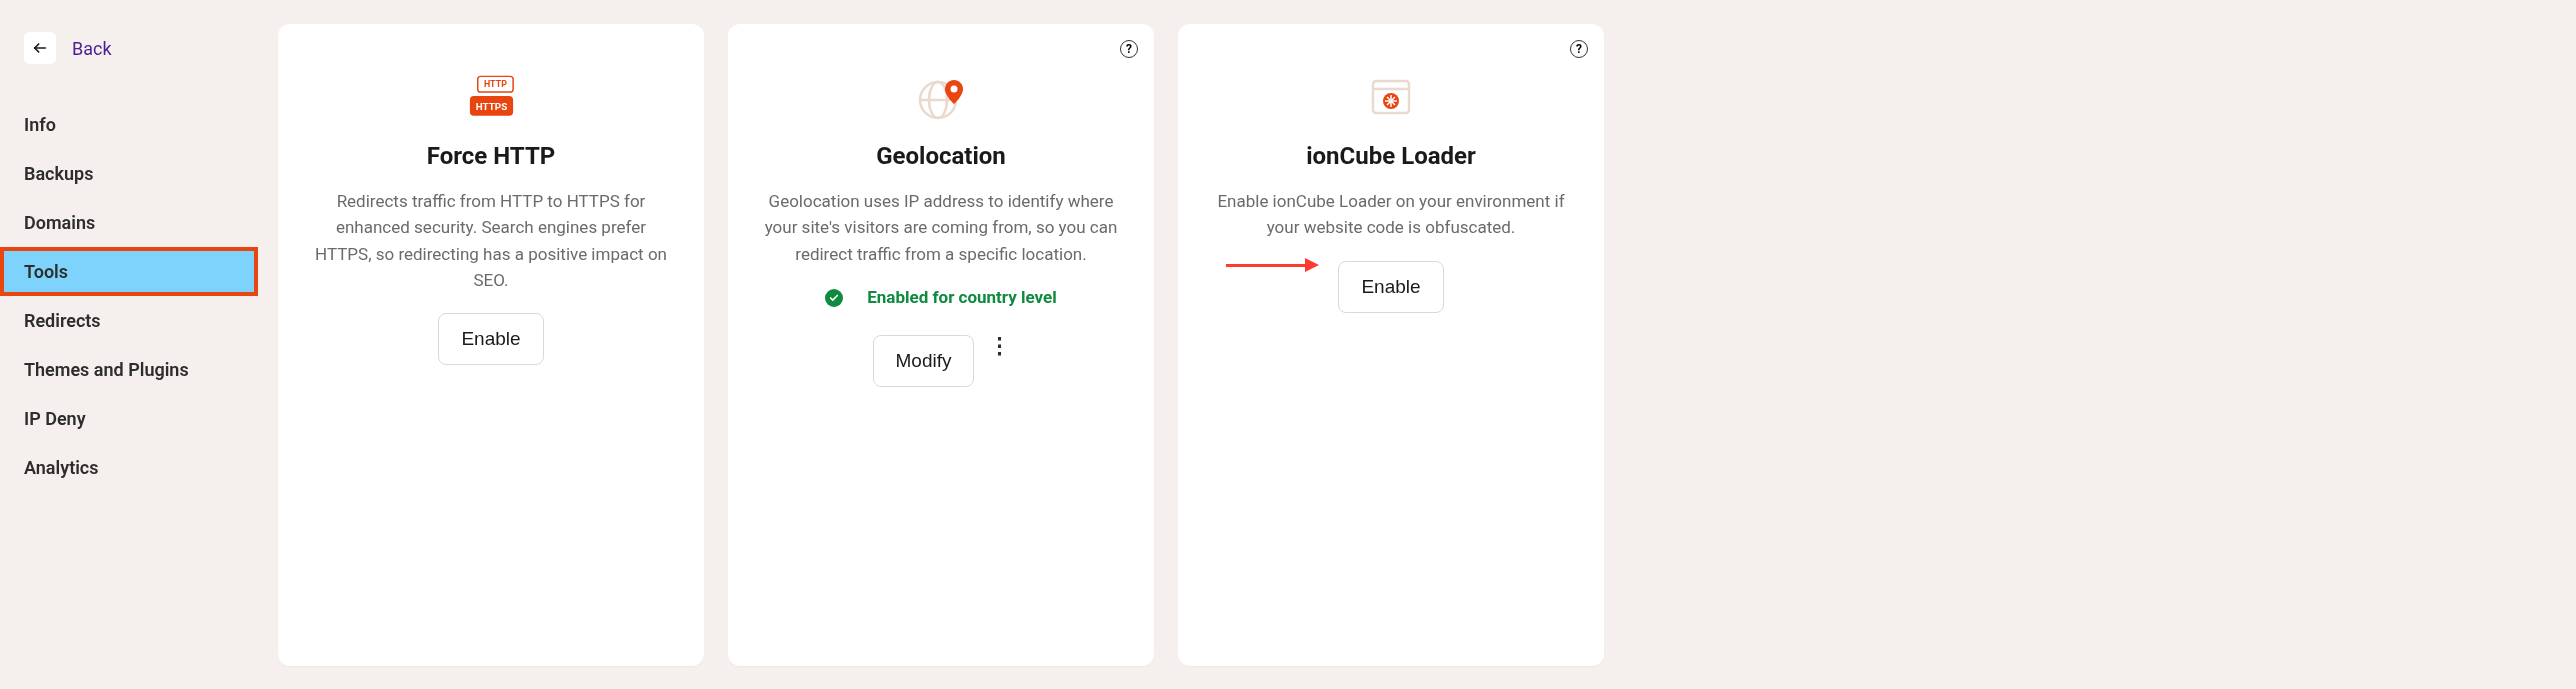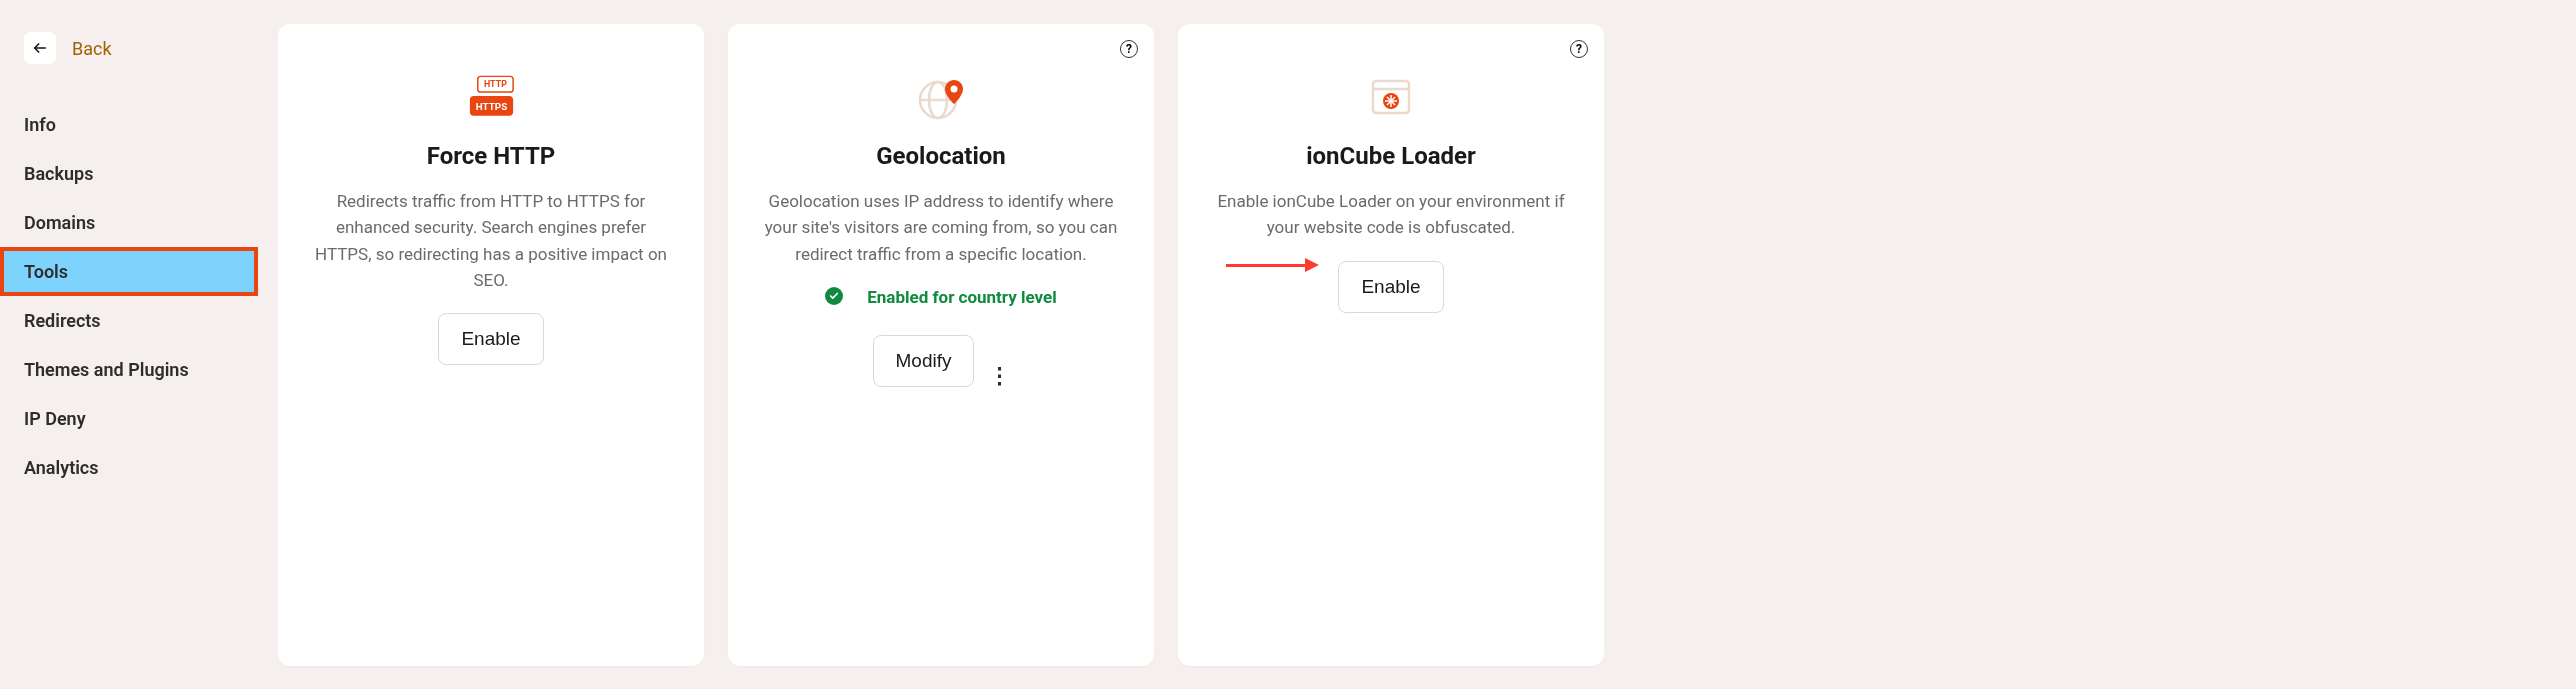--- a/index.html
+++ b/index.html
@@ -19,21 +19,21 @@
       padding: 24px 0;
       flex-shrink: 0;
     }
     .back-button {
       display: flex;
       align-items: center;
       gap: 16px;
       padding: 8px 24px;
       margin-bottom: 28px;
       font-size: 18px;
-      color: #a16207;
+      color: #4c1d95;
       cursor: pointer;
     }
     .back-icon-wrapper {
       width: 32px;
       height: 32px;
       background: #fff;
       border-radius: 6px;
       display: flex;
       align-items: center;
       justify-content: center;
@@ -97,40 +97,40 @@
       margin-bottom: 18px;
     }
     .card-desc {
       font-size: 17px;
       color: #6b6b6b;
       line-height: 1.55;
       margin-bottom: 20px;
     }
     .status-line {
       display: flex;
-      align-items: flex-start;
+      align-items: flex-end;
       gap: 24px;
       color: #0f8a3e;
       font-weight: 700;
       font-size: 17px;
       margin-bottom: 28px;
     }
     .check-icon {
       width: 18px;
       height: 18px;
       background: #0f8a3e;
       border-radius: 50%;
       display: inline-flex;
       align-items: center;
       justify-content: center;
       color: #fff;
     }
     .action-row {
       display: flex;
-      align-items: flex-end;
+      align-items: flex-start;
       gap: 14px;
     }
     .btn {
       background: #fff;
       border: 1px solid #d9d9d9;
       border-radius: 8px;
       padding: 14px 22px;
       font-size: 19px;
       font-weight: 500;
       color: #1a1a1a;

